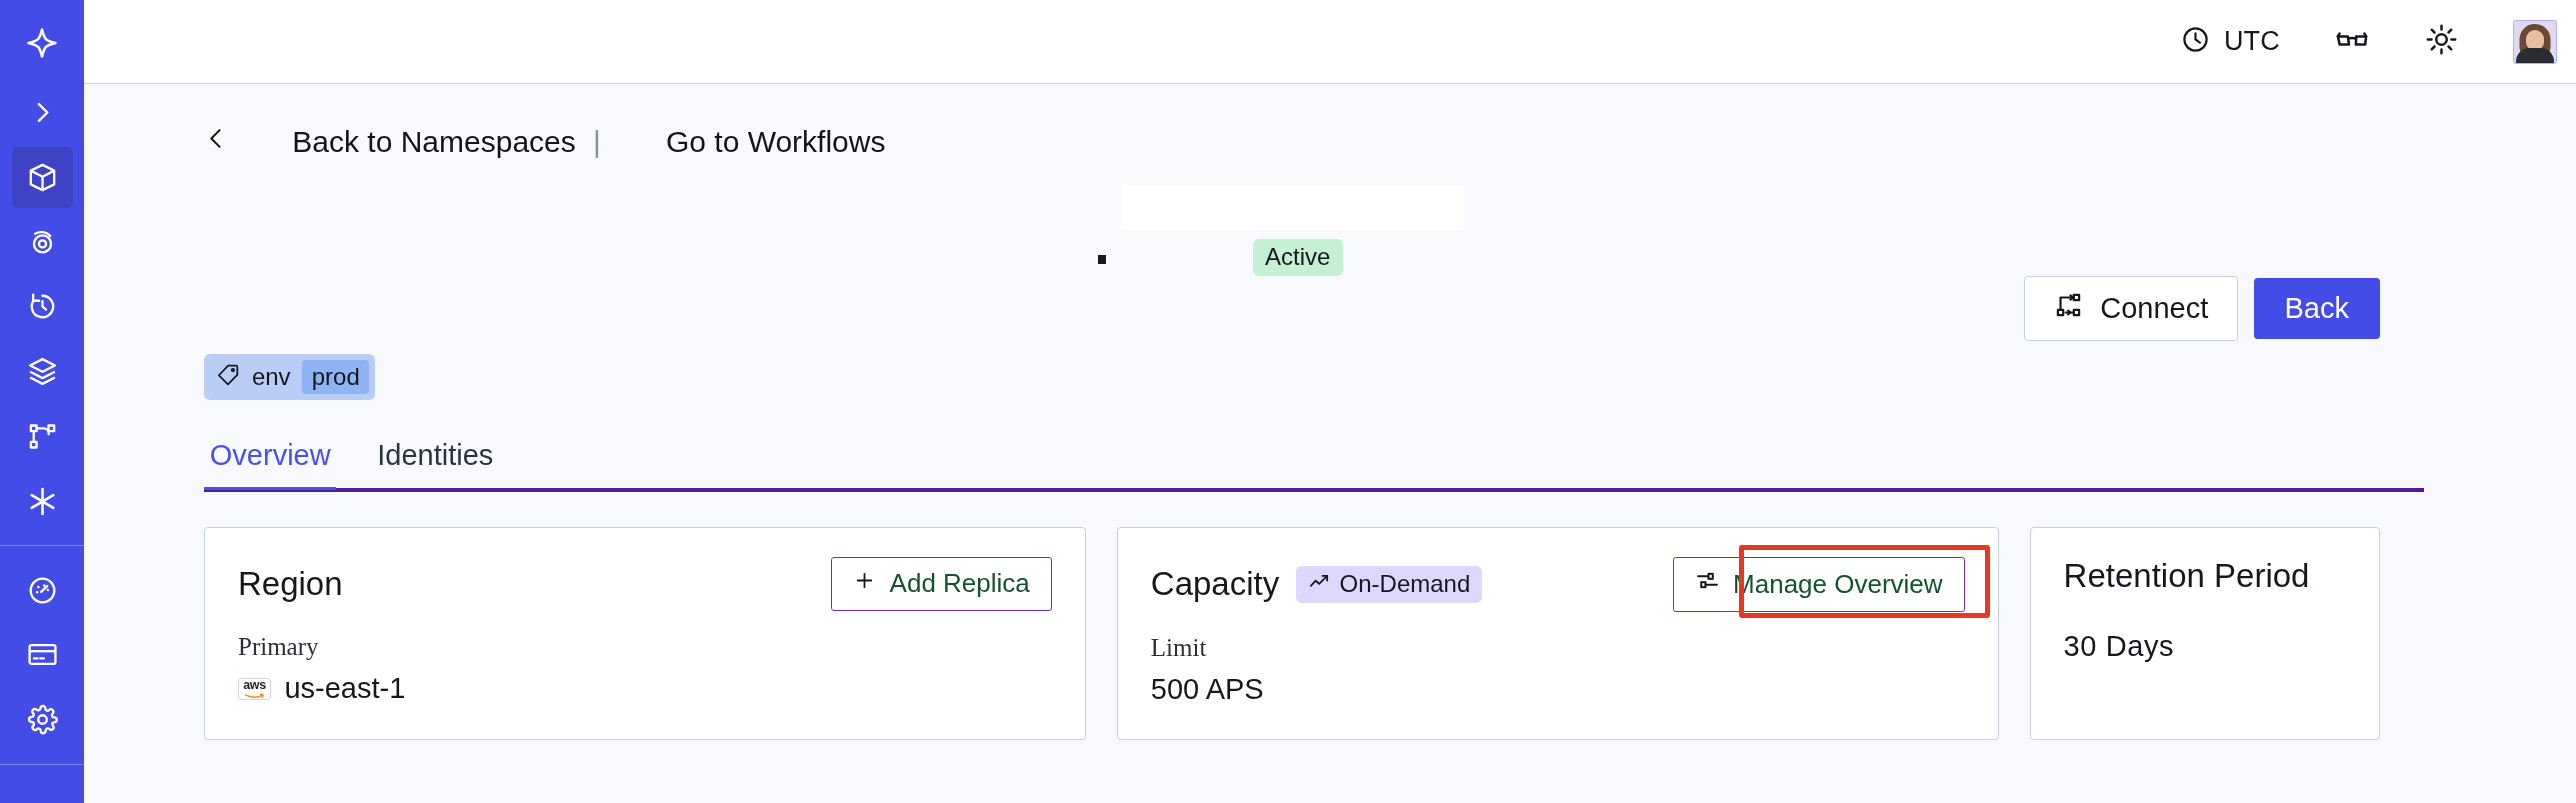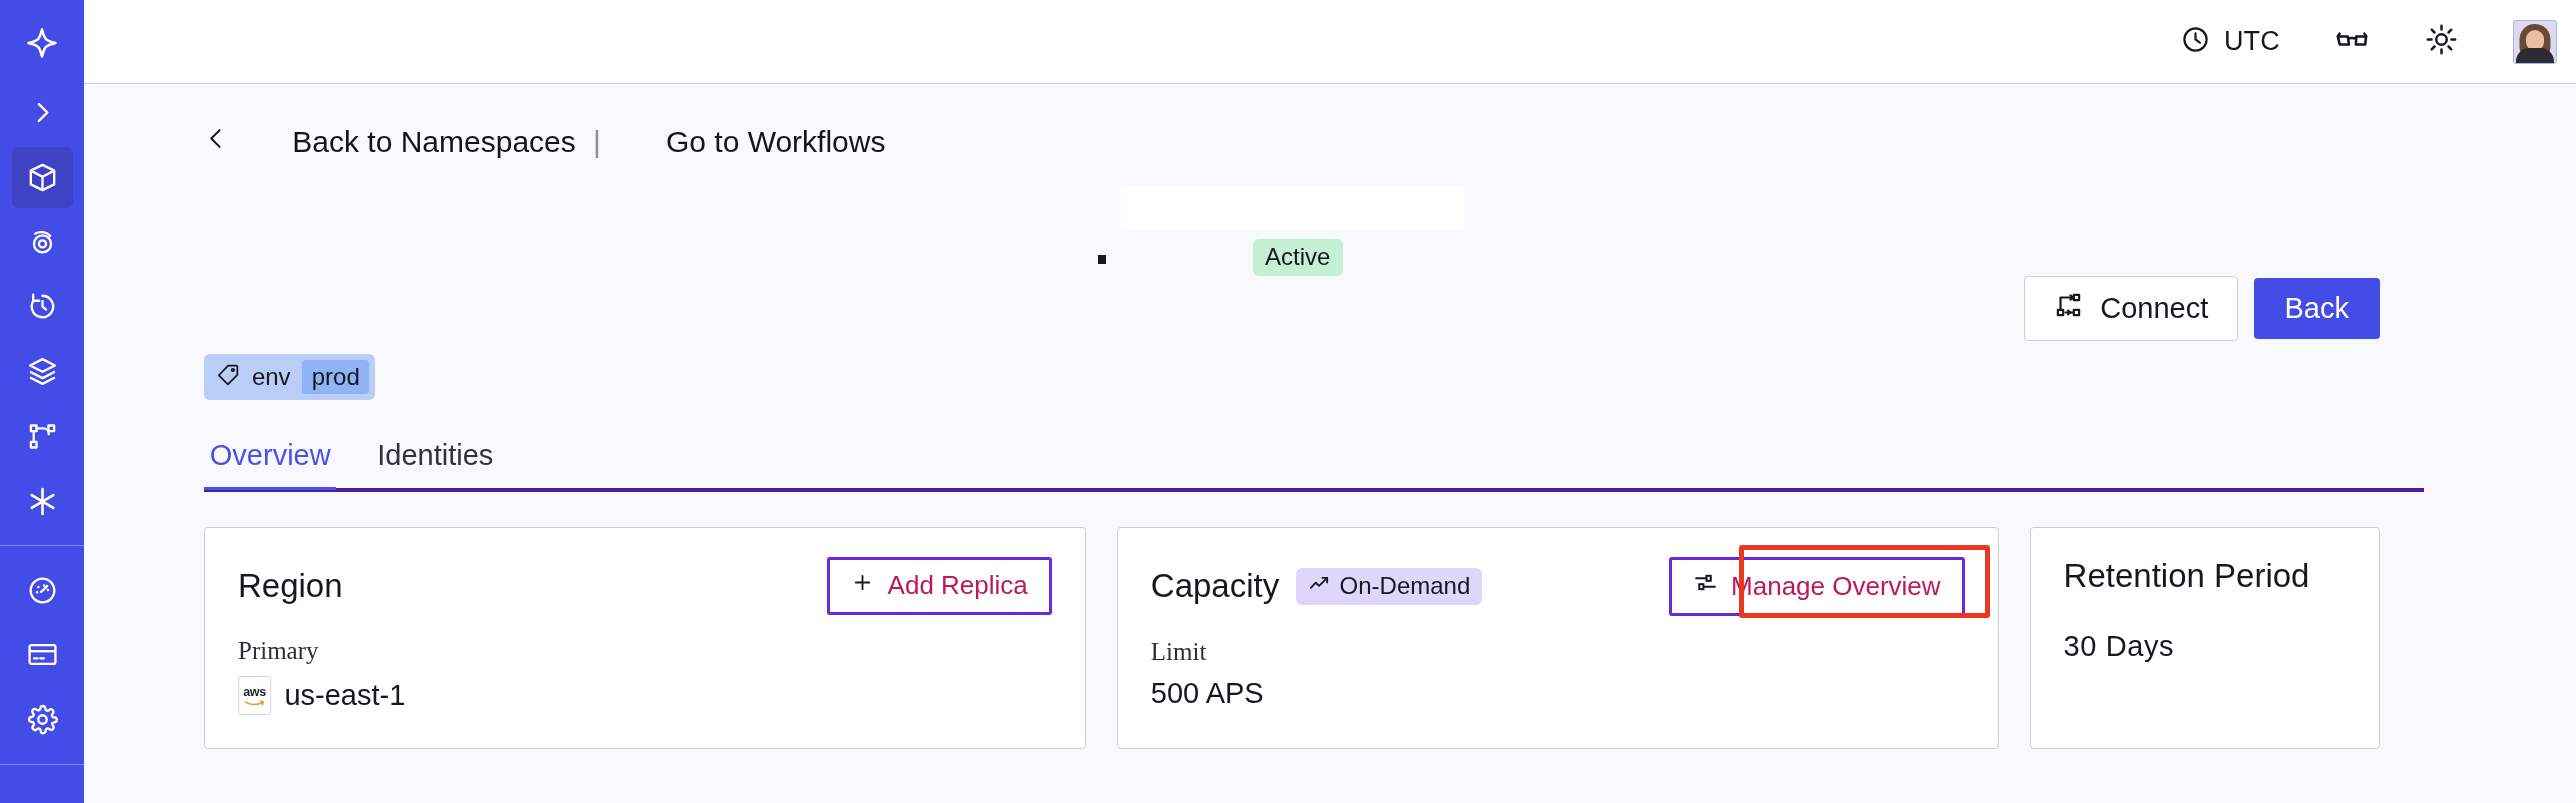--- a/index.html
+++ b/index.html
@@ -144,28 +144,28 @@
   .card-head { display: flex; align-items: center; }
   .card-title { font-size: 33px; color: #16181d; font-weight: 400; }
   .badge-ondemand {
     display: inline-flex; align-items: center; gap: 8.6px;
     background: #ded7fb; border-radius: 5.8px; padding: 3.8px 11.5px;
     font-size: 24px; color: #16181d; margin-left: 17.3px;
   }
   .card-action { margin-left: auto; }
   .btn-card {
     display: flex; align-items: center; gap: 13.4px;
-    background: #ffffff; border: 3px solid #6d28d9; border-radius: 2.9px;
-    padding: 10.5px 21px; font-size: 26px; color: #be185d;
+    background: #ffffff; border: 1px solid #6d28d9; border-radius: 2.9px;
+    padding: 10.5px 21px; font-size: 26px; color: #14532d;
   }
   .label-sm { font-size: 25px; color: #2c2f38; margin-top: 22px; font-family: Liberation Serif, serif; }
   .value-row { display: flex; align-items: center; gap: 13.4px; margin-top: 11.5px; }
   .value-lg { font-size: 29px; color: #16181d; }
   .aws-box {
-    width: 33px; height: 39px; border: 1px solid #cfd6e4; background: #fff;
+    width: 33px; height: 22px; border: 1px solid #cfd6e4; background: #fff;
     border-radius: 2.9px; display: flex; flex-direction: column;
     align-items: center; justify-content: center; line-height: 1;
   }
   .aws-txt { font-size: 12.5px; font-weight: 700; color: #21252c; letter-spacing: -0.3px; }
   .aws-swoosh { margin-top: 1px; }
   .retention-val { font-size: 29px; color: #16181d; margin-top: 35px; letter-spacing: 0.6px; }
 
   
   .hl-box {
     position: absolute; border: 5.8px solid #e8381f; border-radius: 2.9px;

